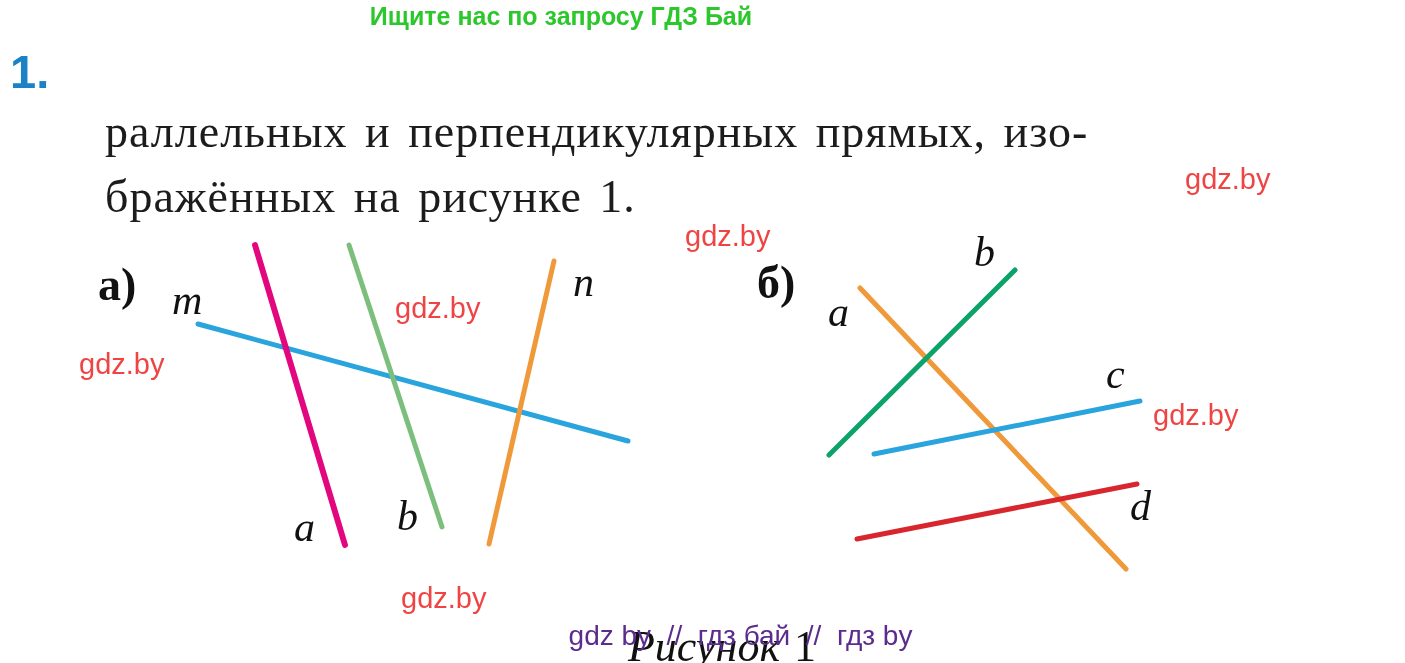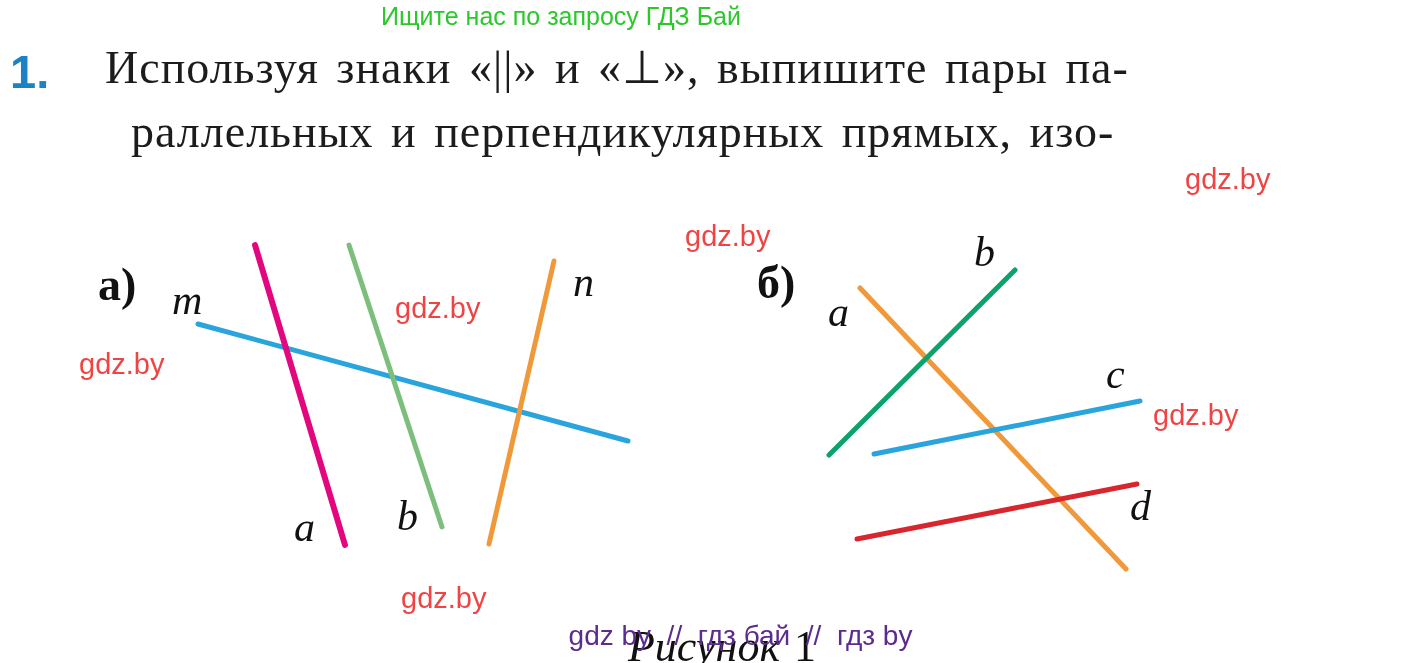--- a/index.html
+++ b/index.html
@@ -9,39 +9,39 @@
     height: 663px;
     background: #ffffff;
     overflow: hidden;
     font-family: "Liberation Serif", serif;
   }
   .abs { position: absolute; }
   #header-banner {
     top: 2px; left: 0; width: 1122px;
     text-align: center;
     font-family: "Liberation Sans", sans-serif;
-    font-size: 25px; font-weight: 400;
+    font-size: 25px; font-weight: 700;
     white-space: pre;
   }
   #problem-number {
     left: 10px; top: 44px;
     font-family: "Liberation Sans", sans-serif;
     font-weight: 700; font-size: 47px;
   }
   .problem-line {
     left: 105px;
     font-family: "Liberation Serif", serif;
     font-size: 46px;
     color: #1c1c1c;
     letter-spacing: 1px;
     word-spacing: 5px;
     white-space: pre;
   }
   #problem-line-1 { top: 40px; }
-  #problem-line-2 { top: 105px; margin-left: 26px; }
+  #problem-line-2 { top: 105px; }
   #problem-line-3 { top: 170px; }
   .watermark {
     position: absolute;
     font-family: "Liberation Sans", sans-serif;
     font-size: 29px;
     color: #ef4444;
     white-space: pre;
   }
   #figure-lines-svg { position: absolute; left: 0; top: 0; }
   .fig-label {
@@ -78,22 +78,22 @@
 </style>
 </head>
 <body>
 
 <div id="page">
 
   <div class="abs" id="header-banner" style="color: rgb(43, 199, 43);">Ищите нас по запросу ГДЗ Бай</div>
 
   <div class="abs" id="problem-number" style="color: rgb(27, 130, 198);">1.</div>
 
-  <div class="abs problem-line" id="problem-line-1">Используя знаки «||» и «⊥», выпишите пары па-</div>
   <div class="abs problem-line" id="problem-line-2">раллельных и перпендикулярных прямых, изо-</div>
+  <div class="abs problem-line" id="problem-line-3">бражённых на рисунке 1.</div>
 
   <svg id="figure-lines-svg" width="1405" height="663">
       <line x1="198" y1="324" x2="628" y2="441" stroke="#29a4dc" stroke-width="5" stroke-linecap="round"></line>
       <line x1="255" y1="245" x2="345" y2="545" stroke="#e2077e" stroke-width="6" stroke-linecap="round"></line>
       <line x1="349" y1="245" x2="442" y2="527" stroke="#7cbf7c" stroke-width="5" stroke-linecap="round"></line>
       <line x1="554" y1="261" x2="489" y2="544" stroke="#f0993a" stroke-width="5" stroke-linecap="round"></line>
       <line x1="860" y1="288" x2="1126" y2="569" stroke="#f0993a" stroke-width="5" stroke-linecap="round"></line>
       <line x1="1015" y1="270" x2="829" y2="455" stroke="#0ca36b" stroke-width="5" stroke-linecap="round"></line>
       <line x1="874" y1="454" x2="1140" y2="401" stroke="#29a4dc" stroke-width="5" stroke-linecap="round"></line>
       <line x1="857" y1="539" x2="1137" y2="484" stroke="#d8262f" stroke-width="5" stroke-linecap="round"></line>

